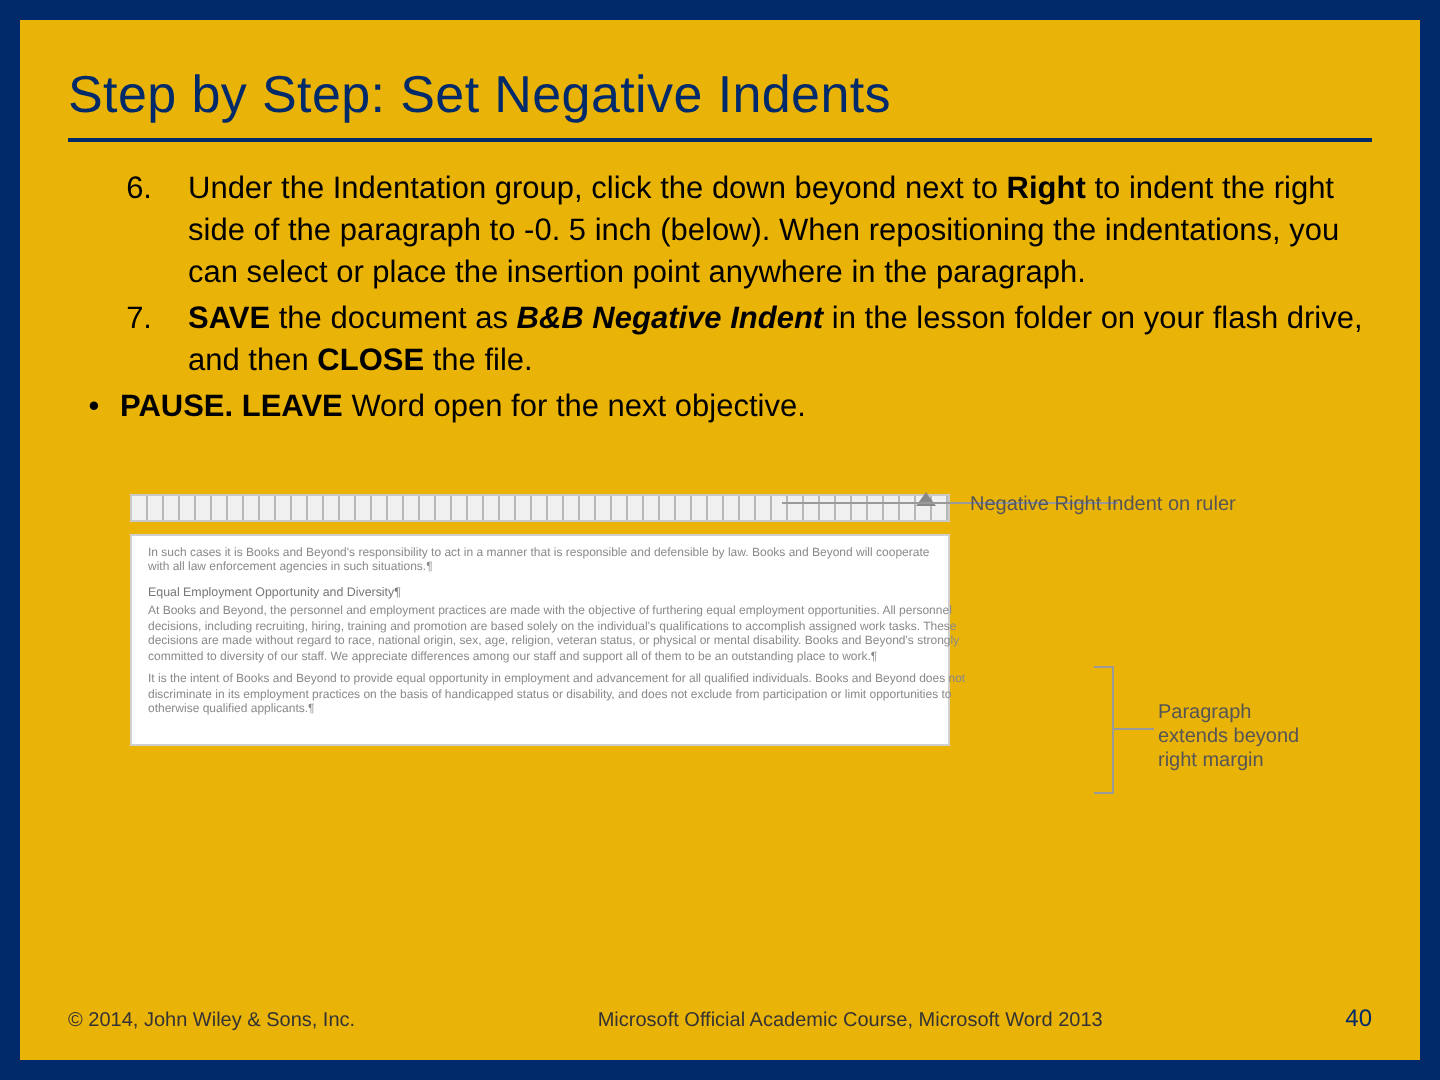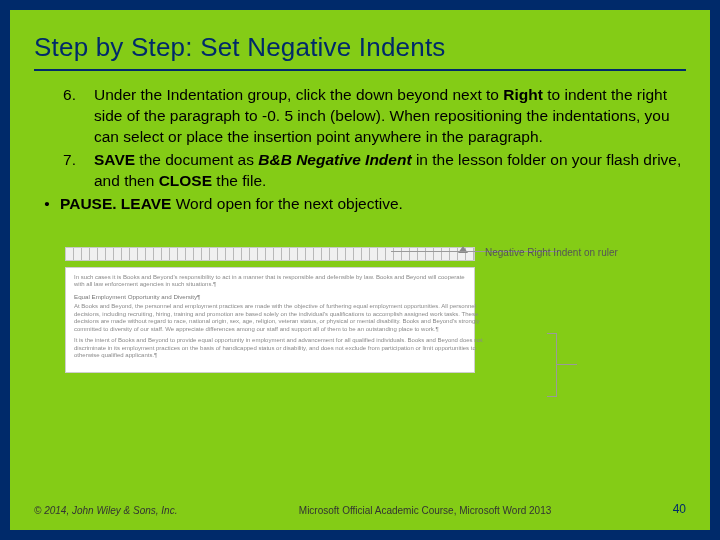--- a/index.html
+++ b/index.html
@@ -1,20 +1,20 @@
 <!DOCTYPE html>
 <html><head>
 <meta charset="utf-8">
 <style>
   * { box-sizing: border-box; margin: 0; padding: 0; }
   html, body { width: 720px; height: 540px; overflow: hidden; font-family: Arial, sans-serif; }
   .slide {
     width: 720px; height: 540px;
     border: 10px solid #002a6a;
-    background: #84cc16;
+    background: #eab308;
     position: relative;
     padding: 22px 24px 16px 24px;
   }
   .title {
     color: #002a6a;
     font-size: 26px;
     font-weight: 400;
     letter-spacing: 0.2px;
     padding-bottom: 6px;
     border-bottom: 2.5px solid #002a6a;
@@ -103,21 +103,21 @@
   .callout-br {
     position: absolute; right: 0; top: 104px; width: 76px;
     font-size: 10px; color: #555; line-height: 1.2;
   }
 
   .footer {
     position: absolute; left: 24px; right: 24px; bottom: 14px;
     display: flex; align-items: flex-end;
     font-size: 10px; color: #333;
   }
-  .footer .left { flex: 0 0 auto; font-style: italic; }
+  .footer .left { flex: 0 0 auto; }
   .footer .center { flex: 1; text-align: center; }
   .footer .right { flex: 0 0 auto; color: #002a6a; font-size: 12px; }
 </style>
 </head>
 <body>
 
 <div class="slide">
 
   <h1 class="title">Step by Step: Set Negative Indents</h1>
 
@@ -147,20 +147,21 @@
 
       <div class="doc">
         <div class="para">In such cases it is Books and Beyond's responsibility to act in a manner that is responsible and defensible by law. Books and Beyond will cooperate with all law enforcement agencies in such situations.¶</div>
         <div class="hdr">Equal Employment Opportunity and Diversity¶</div>
         <div class="para wide">At Books and Beyond, the personnel and employment practices are made with the objective of furthering equal employment opportunities. All personnel decisions, including recruiting, hiring, training and promotion are based solely on the individual's qualifications to accomplish assigned work tasks. These decisions are made without regard to race, national origin, sex, age, religion, veteran status, or physical or mental disability. Books and Beyond's strongly committed to diversity of our staff. We appreciate differences among our staff and support all of them to be an outstanding place to work.¶</div>
         <div class="para wide">It is the intent of Books and Beyond to provide equal opportunity in employment and advancement for all qualified individuals. Books and Beyond does not discriminate in its employment practices on the basis of handicapped status or disability, and does not exclude from participation or limit opportunities to otherwise qualified applicants.¶</div>
       </div>
 
       <div class="bracket"></div>
       <div class="bracket-lead"></div>
+      <div class="callout-br">Paragraph extends beyond right margin</div>
     </div>
 
   </div>
 
   <div class="footer">
     <div class="left">© 2014, John Wiley &amp; Sons, Inc.</div>
     <div class="center">Microsoft Official Academic Course, Microsoft Word 2013</div>
     <div class="right">40</div>
   </div>
 

